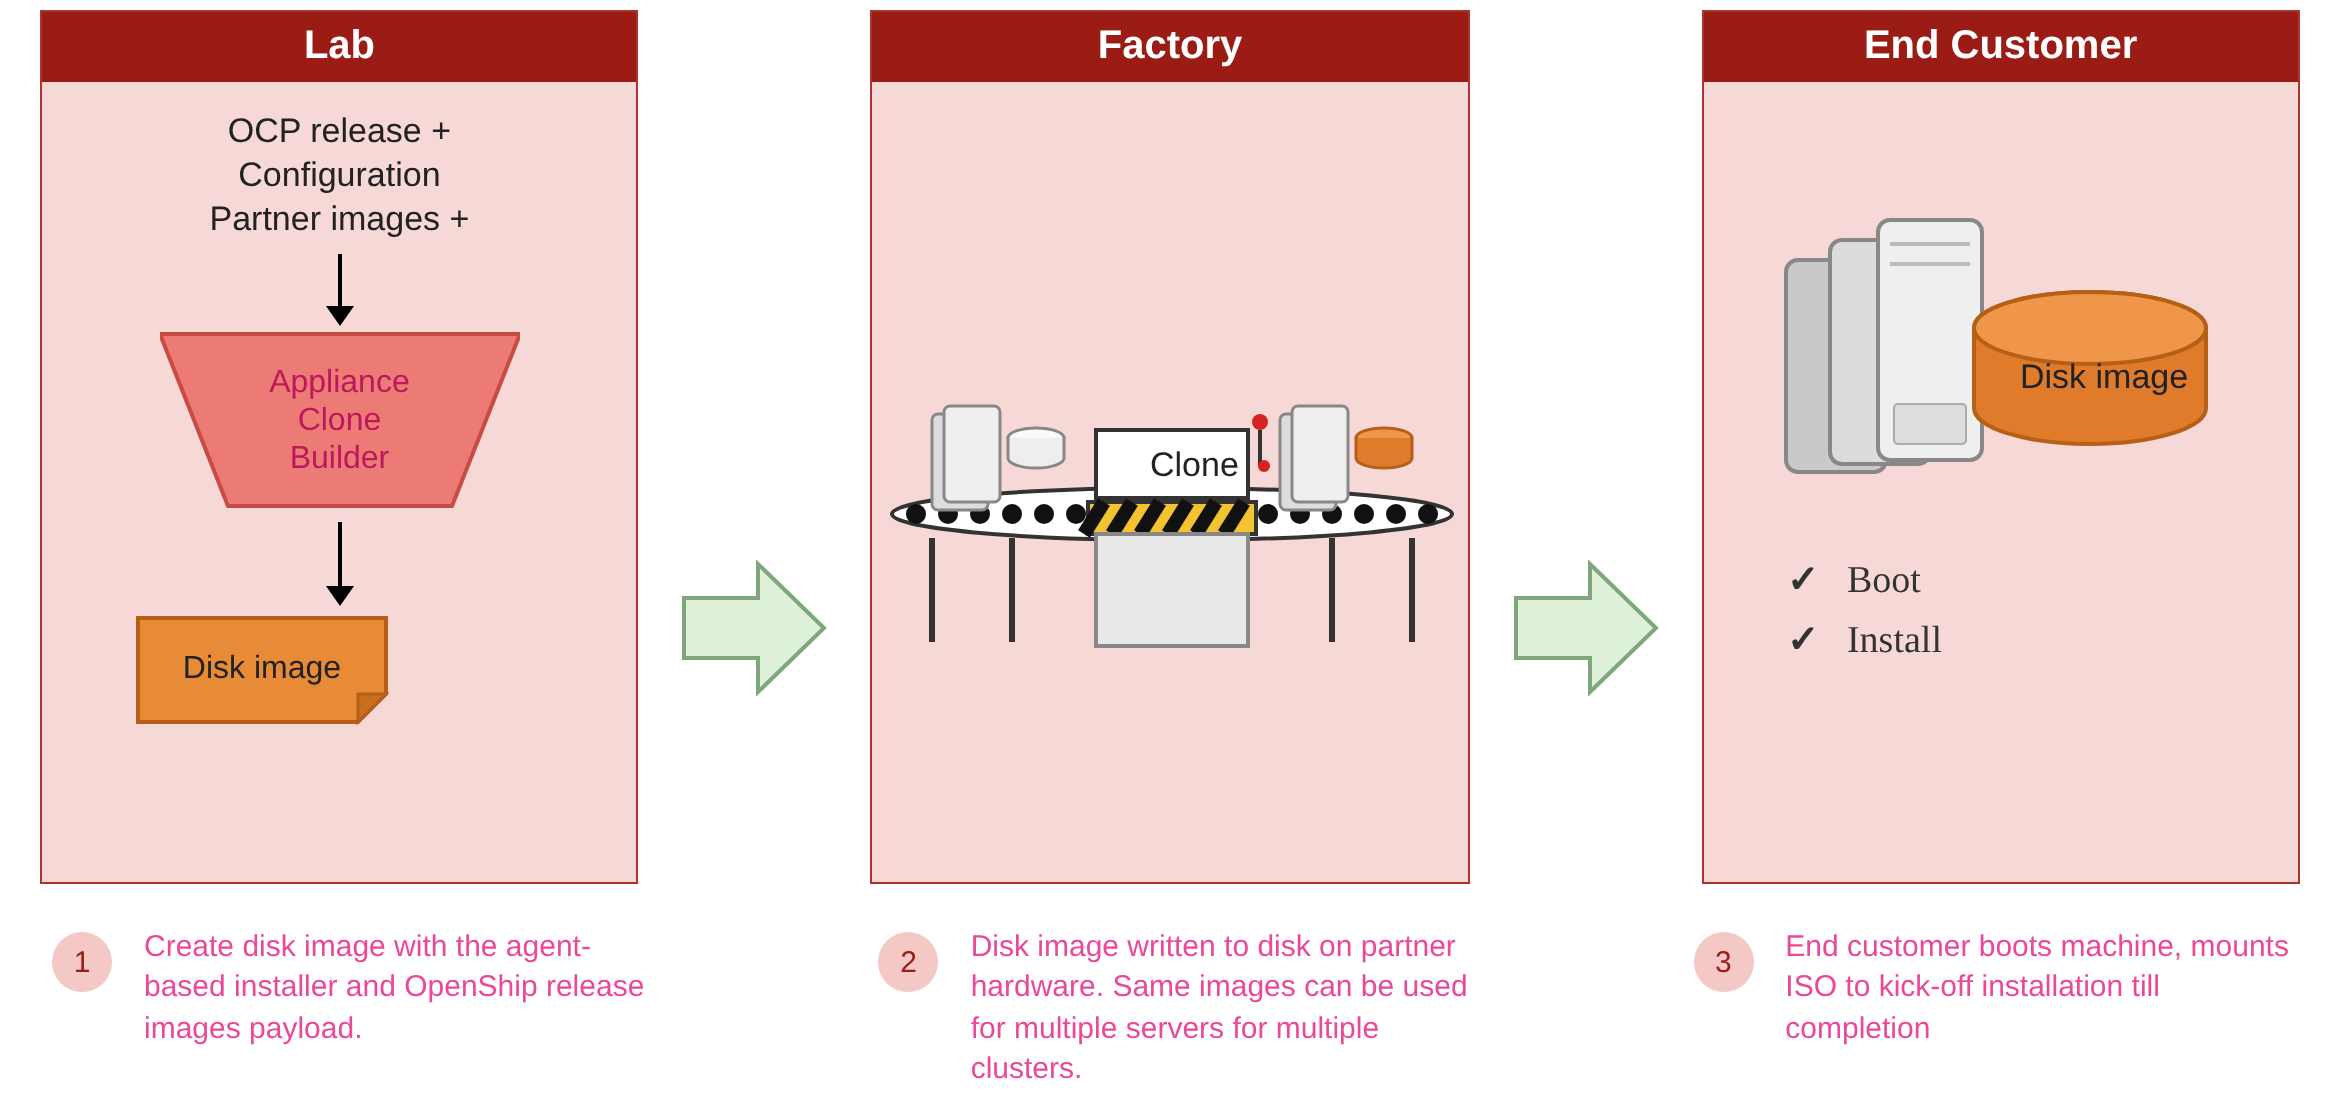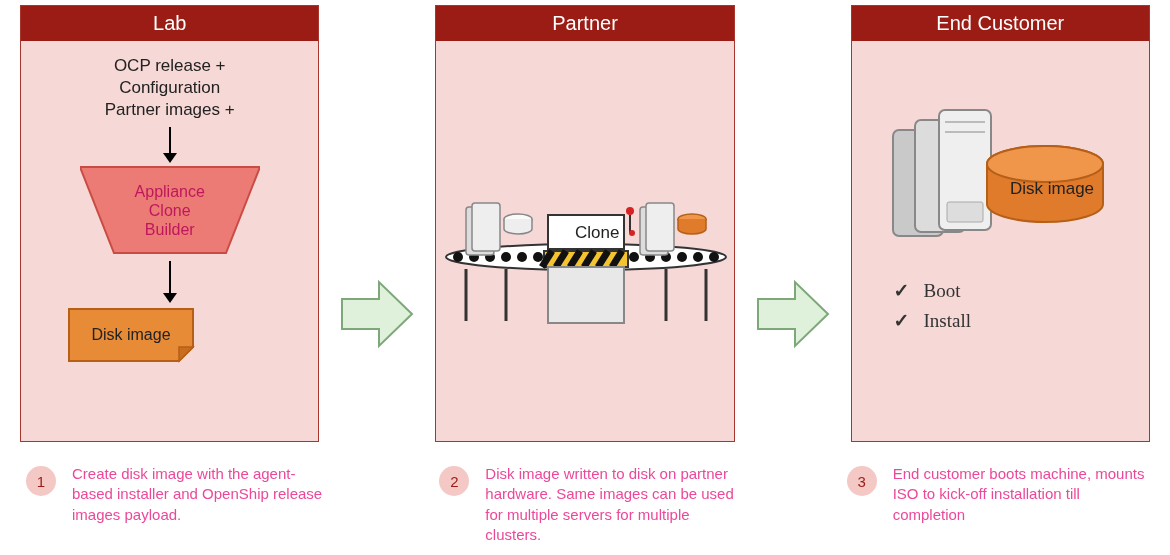--- a/index.html
+++ b/index.html
@@ -14,21 +14,21 @@
   .row { display: flex; align-items: flex-start; gap: 18px; }
   .panel {
     width: 300px;
     background: #f6d8d6;
     border: 1px solid #a9362e;
   }
   .panel-header {
     background: #9a1c14;
     color: #fff;
     text-align: center;
-    font-weight: 400;
+    font-weight: 700;
     font-size: 20px;
     padding: 6px 0;
   }
   .panel-body {
     height: 400px;
     position: relative;
     padding: 12px;
   }
   .arrow-between {
     align-self: center;
@@ -128,21 +128,21 @@
         <div class="label">Disk image</div>
       </div>
     </div>
   </div>
 
   <svg class="arrow-between" width="80" height="80">
     <polygon points="5,25 42,25 42,8 75,40 42,72 42,55 5,55" fill="#dff0db" stroke="#7ea77a" stroke-width="2"></polygon>
   </svg>
 
   <div class="panel">
-    <div class="panel-header">Partner</div>
+    <div class="panel-header">Factory</div>
     <div class="panel-body">
       <div class="factory-stage">
         <svg viewBox="0 0 300 170" width="300" height="170">
 
           <ellipse cx="150" cy="76" rx="140" ry="13" fill="#fff" stroke="#333" stroke-width="2"></ellipse>
 
           <g fill="#111">
             <circle cx="22" cy="76" r="5"></circle>
               <circle cx="38" cy="76" r="5"></circle>
               <circle cx="54" cy="76" r="5"></circle>

